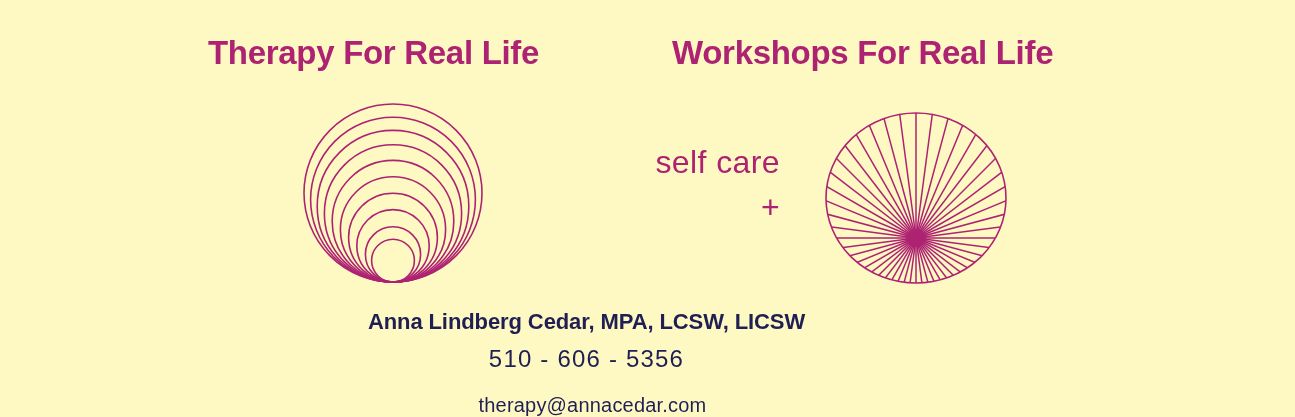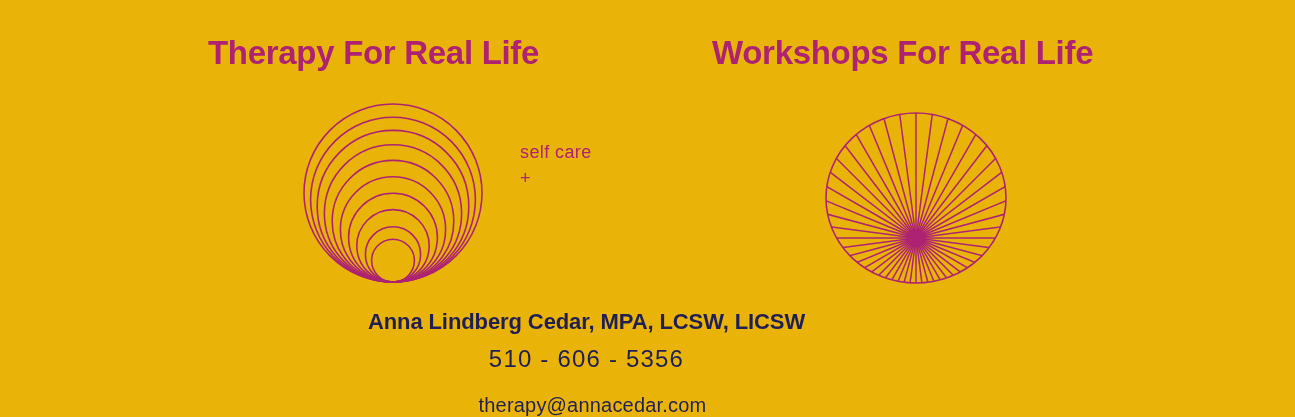--- a/index.html
+++ b/index.html
@@ -11,41 +11,41 @@
     height: 417px;
     background: #f7d6f8;
     font-family: "Liberation Sans", sans-serif;
     overflow: hidden;
     position: relative;
   }
   #banner {
     position: relative;
     width: 1295px;
     height: 417px;
-    background: #eab308;
+    background: #fef9c3;
   }
 
   
   .heading {
     position: absolute;
     margin: 0;
     color: #ad2372;
     font-family: "Liberation Sans", sans-serif;
     font-weight: bold;
     font-size: 33px;
     letter-spacing: -0.3px;
     white-space: nowrap;
     line-height: 1;
   }
   #heading-therapy {
     left: 208px;
     top: 36px;
   }
   #heading-workshops {
-    left: 712px;
+    left: 672px;
     top: 36px;
   }
 
   
   .logo-wrap {
     position: absolute;
   }
   #logo-rings {
     left: 298px;
     top: 104px;
@@ -64,25 +64,25 @@
     height: 100%;
     overflow: visible;
   }
 
   
   #tagline {
     position: absolute;
     left: 520px;
     top: 140px;
     width: 260px;
-    text-align: left;
+    text-align: right;
     color: #ad2372;
     font-family: "Liberation Sans", sans-serif;
     font-weight: normal;
-    font-size: 18px;
+    font-size: 32px;
     line-height: 1.42;
     letter-spacing: 0.4px;
   }
   #tagline div {
     display: block;
   }
 
   
   #contact {
     position: absolute;

